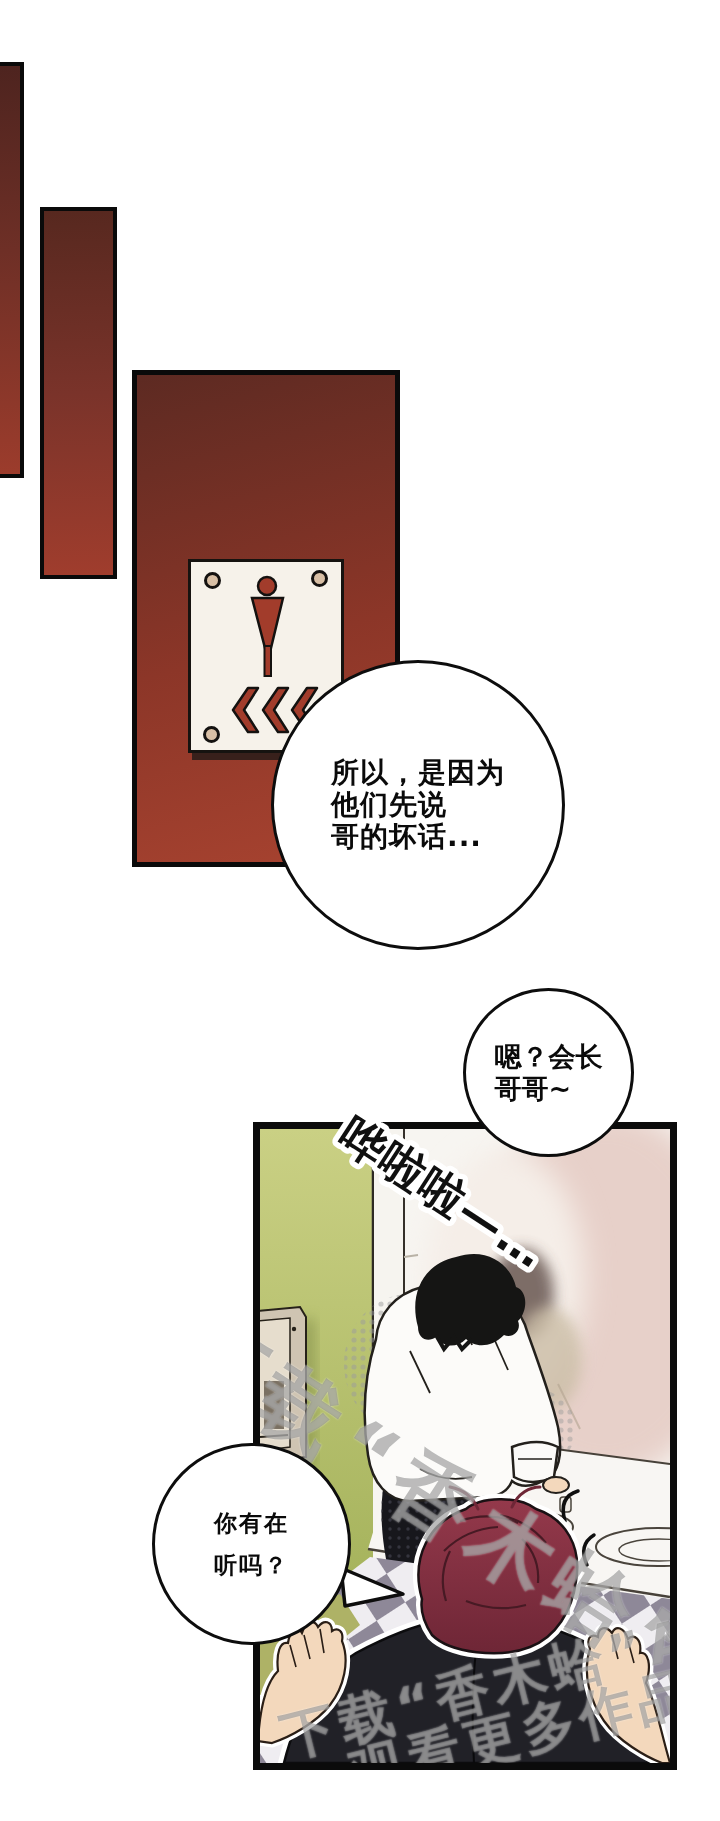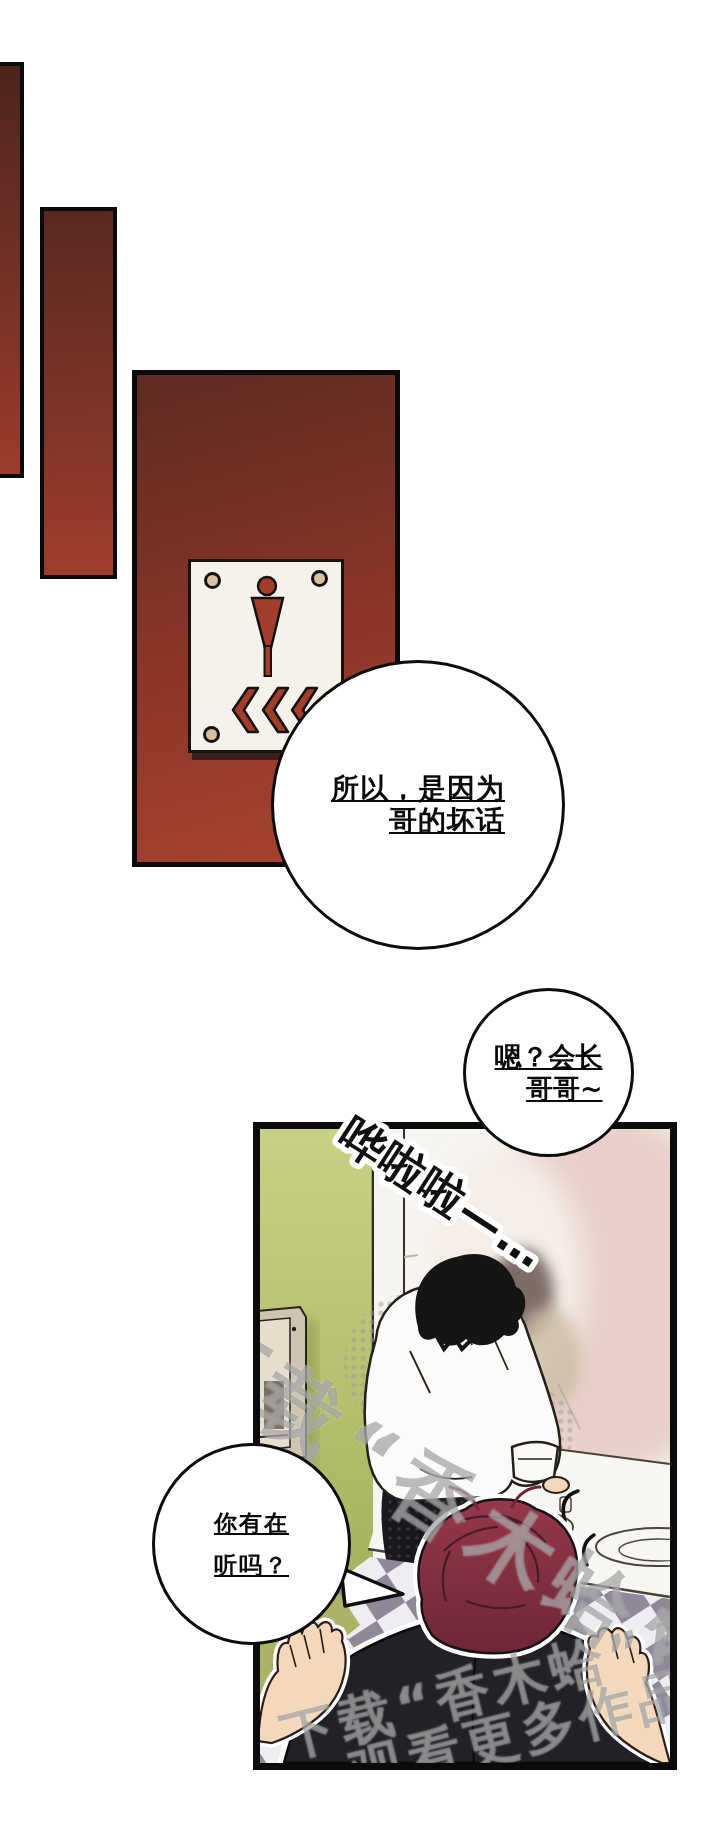--- a/index.html
+++ b/index.html
@@ -14,22 +14,22 @@
   #panel3{left:132px;top:370px;width:268px;height:497px;border-width:5px;
           background:linear-gradient(165deg,#5d2a22 0%,#8c3628 55%,#a84330 100%);}
   
   #sign{position:absolute;left:188px;top:559px;width:156px;height:194px;
         background:#f6f2ea;border:3px solid #161310;box-sizing:border-box;}
   #sign-shadow{position:absolute;left:192px;top:752px;width:150px;height:8px;background:#38201b;}
   .screw{position:absolute;width:17px;height:17px;border-radius:50%;
          background:#d8bfa5;border:3px solid #141210;box-sizing:border-box;}
   
   .bubble{position:absolute;background:#ffffff;border:3.5px solid #0d0d0d;border-radius:50%;
-          display:flex;align-items:center;justify-content:center;text-align:right;
-          color:#0a0a0a;font-weight:700;z-index:7;text-decoration:underline;}
+          display:flex;align-items:center;justify-content:center;text-align:left;
+          color:#0a0a0a;font-weight:700;z-index:7;}
   #bubble1{left:271px;top:660px;width:288px;height:284px;font-size:28px;line-height:32px;letter-spacing:1px;}
   #bubble2{left:463px;top:988px;width:165px;height:163px;font-size:27px;line-height:32px;}
   #bubble3{left:152px;top:1443px;width:193px;height:196px;font-size:23px;line-height:42px;letter-spacing:2px;}
   #bubble3-tail{position:absolute;left:333px;top:1560px;z-index:6;}
   
   #panel4{position:absolute;left:253px;top:1122px;width:424px;height:648px;box-sizing:border-box;
           border:7px solid #0b0b0b;background:#fbfaf8;overflow:hidden;z-index:1;}
   #scene{display:block;}
   
   .wm{position:absolute;white-space:nowrap;font-weight:700;
@@ -207,21 +207,22 @@
     <div id="wm-b2" class="wm">观看更多作品</div>
   </div>
 
   <svg id="sfx" width="330" height="270" viewBox="0 0 330 270">
     <text transform="translate(40,62) rotate(33)" font-size="45" font-weight="800" letter-spacing="2" fill="#101010" stroke="#ffffff" stroke-width="11" paint-order="stroke" stroke-linejoin="round" font-family="DejaVu Sans, sans-serif">哗啦啦—…</text>
   </svg>
 
   <div id="bubble1" class="bubble">
     <div>
       <div>所以，是因为</div>
-      <div>哥的坏话</div>
+      <div>他们先说</div>
+      <div>哥的坏话...</div>
     </div>
   </div>
 
   <div id="bubble2" class="bubble">
     <div>
       <div>嗯？会长</div>
       <div>哥哥~</div>
     </div>
   </div>
 

